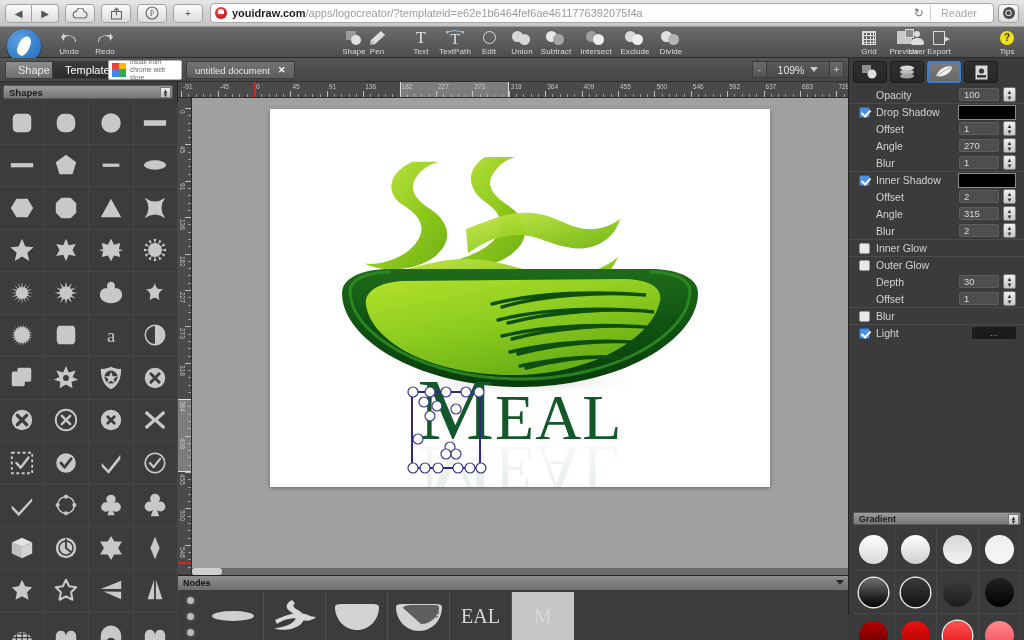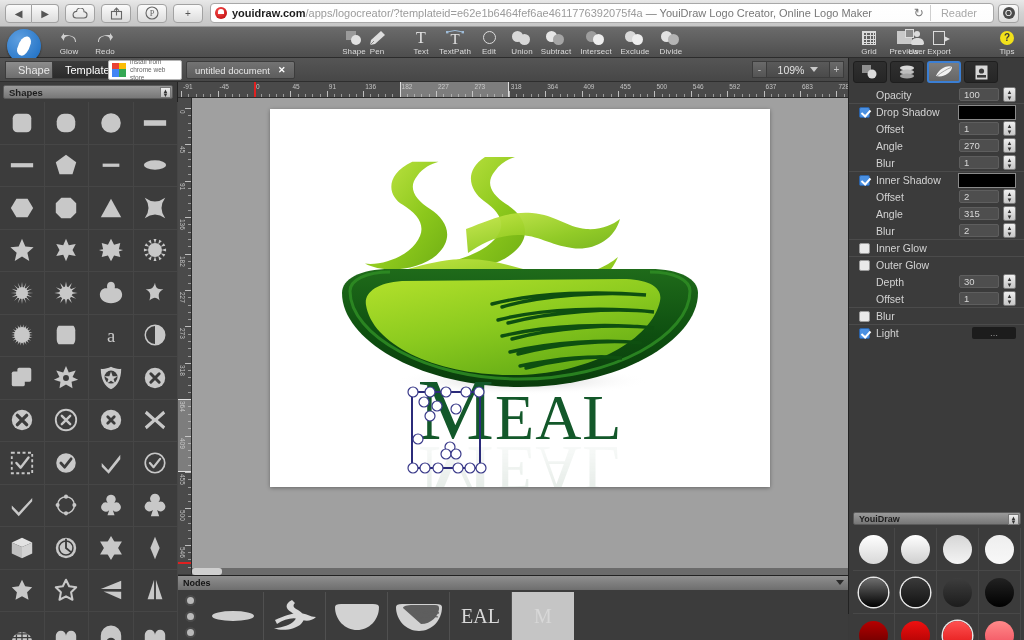--- a/index.html
+++ b/index.html
@@ -339,41 +339,41 @@
     </div>
     <div class="chrome-btn solo wide">
       <svg width="14" height="14" viewBox="0 0 14 14">
           <circle cx="7" cy="7" r="6" fill="none" stroke="#666" stroke-width="1.1"></circle>
           <text x="7" y="10.4" font-size="8.5" font-family="Liberation Serif, serif" text-anchor="middle" fill="#666">P</text>
         </svg>
     </div>
     <div class="chrome-btn solo wide">+</div>
     <div class="url-field">
       <span class="url-lock"></span>
-      <span class="url-domain">youidraw.com</span><span class="url-rest">/apps/logocreator/?templateid=e62e1b6464fef6ae4611776392075f4a</span>&nbsp;<span class="url-title">— YouiDraw Logo Creator, Online Logo Maker</span>
+      <span class="url-domain">youidraw.com</span><span class="url-rest">/apps/logocreator/?templateid=e62e1b6464fef6ae4611776392075f4a</span>&nbsp;
       <span class="url-right">
         <span class="reload-btn">↻</span>
         <span class="reader-btn">Reader</span>
       </span>
     </div>
     <div class="o-btn">
       <span class="o-glyph">O</span>
     </div>
   </div>
 
   <div class="app-toolbar">
     <div class="logo-circle"></div>
 
     <div class="tool-item" style="left:46px">
       <span class="tool-icon">
         <svg class="ic-arrow" viewBox="0 0 16 13">
             <path d="M2 11 C2 4 13 3 13 9 L13 10 L16 6 L13 2 L13 4 C4 4 1 6 1 11 z" fill="#cfcfcf" transform="scale(-1,1) translate(-16,0)"></path>
           </svg>
       </span>
-      <span class="tool-label">Glow</span>
+      <span class="tool-label">Undo</span>
     </div>
     <div class="tool-item" style="left:82px">
       <span class="tool-icon">
         <svg class="ic-arrow" viewBox="0 0 16 13">
             <path d="M2 11 C2 4 13 3 13 9 L13 10 L16 6 L13 2 L13 4 C4 4 1 6 1 11 z" fill="#cfcfcf"></path>
           </svg>
       </span>
       <span class="tool-label">Redo</span>
     </div>
 
@@ -1369,21 +1369,21 @@
         </div>
         <div class="prop-row sep">
           <span class="cb on"></span>
           <span class="prop-label">Light</span>
           <span class="light-swatch">⋯</span>
         </div>
       </div>
 
     <div class="grad-wrap">
       <div class="grad-header">
-        <span>YouiDraw</span>
+        <span>Gradient</span>
         <span class="spin-mini">▲<br>▼</span>
       </div>
       <div class="grad-grid" id="grad-grid">
           <div class="grad-cell">
             <span class="grad-ball" style="background:linear-gradient(to bottom,#ffffff,#d8d8d8)"></span>
           </div>
           <div class="grad-cell">
             <span class="grad-ball" style="background:linear-gradient(to bottom,#ffffff,#cfcfcf)"></span>
           </div>
           <div class="grad-cell">

